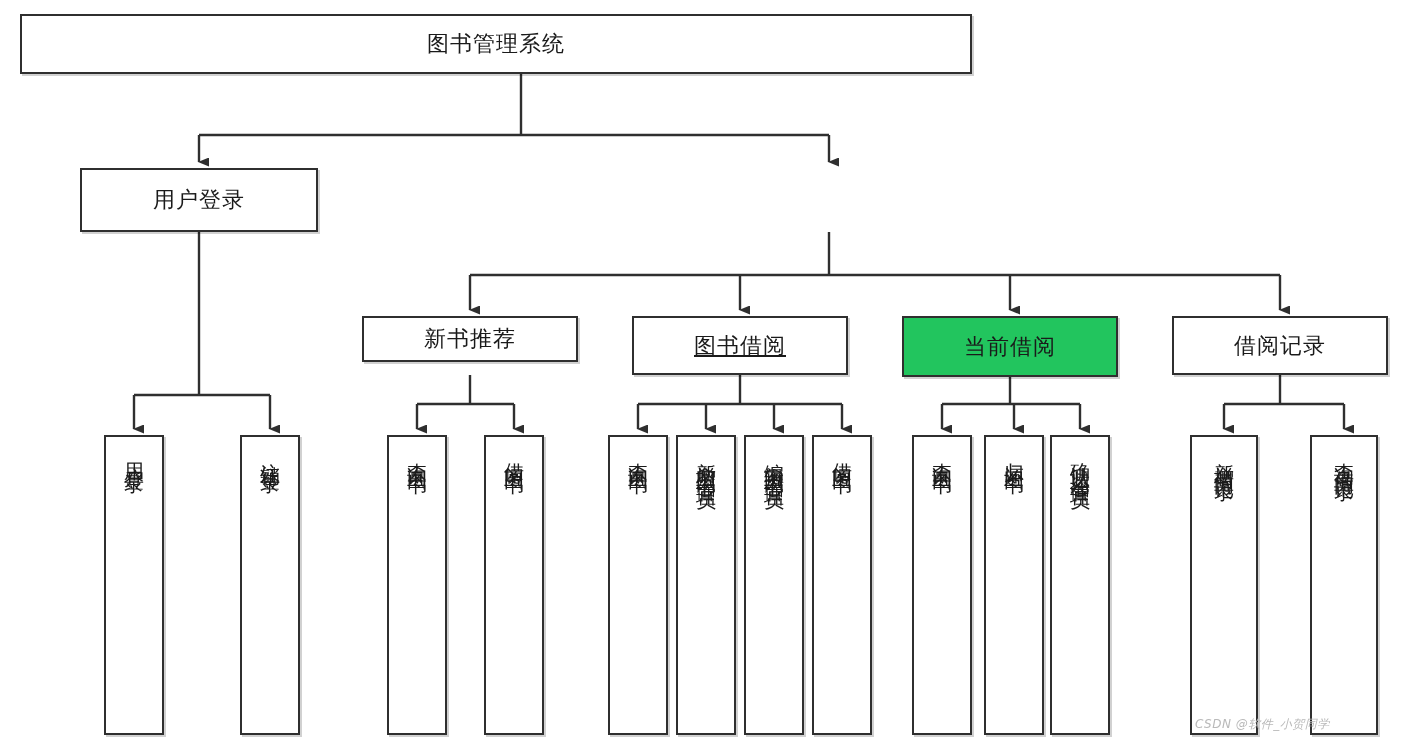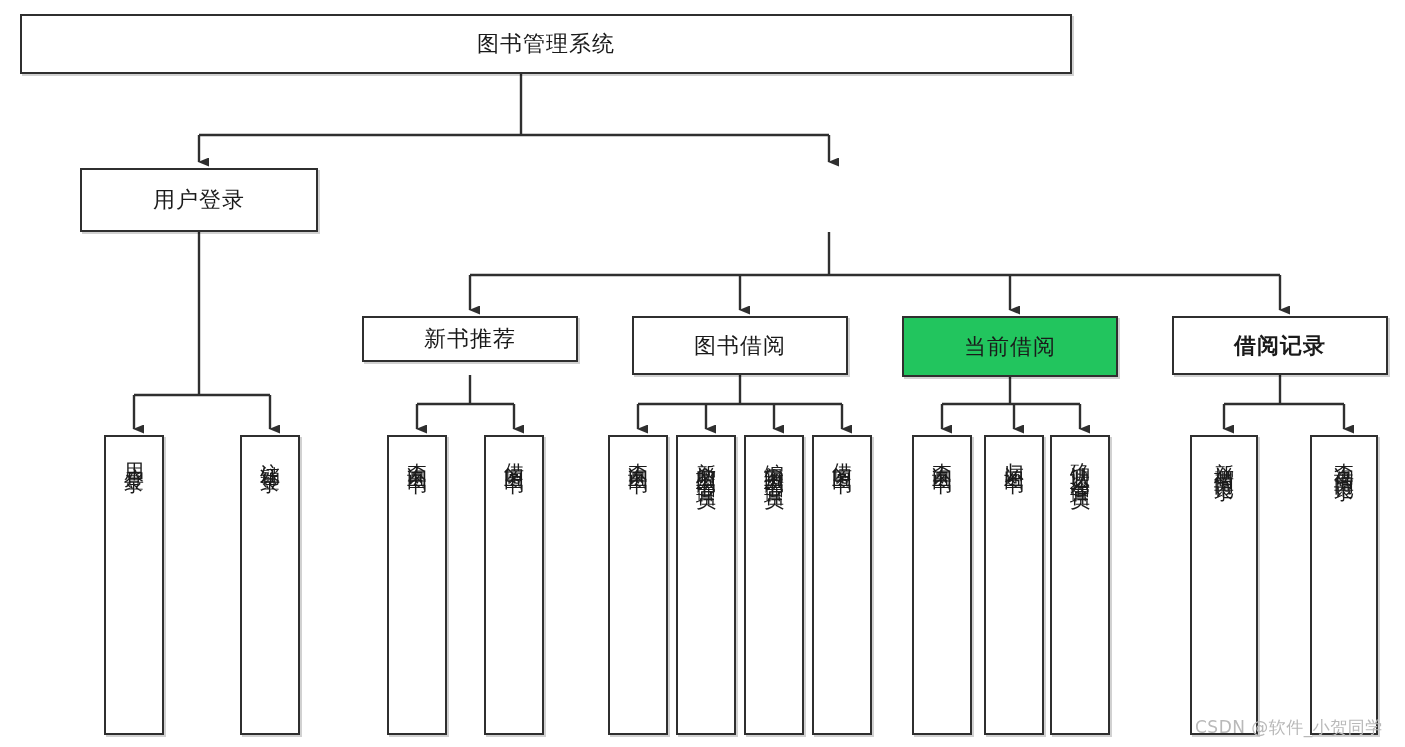--- a/index.html
+++ b/index.html
@@ -59,24 +59,25 @@
     border-width: 2.5px;
   }
   .node.root .node-label,
   .node.lvl2 .node-label,
   .node.lvl3 .node-label {
     font-size: 22px;
   }
   .watermark {
     position: absolute;
     color: #b9b9b9;
-    font-size: 17px;
+    font-size: 12px;
     letter-spacing: 0.5px;
     white-space: nowrap;
     user-select: none;
+    font-style: italic;
   }
 </style>
 </head>
 <body>
 
 <div id="diagram-root" style="background: rgb(255, 255, 255);">
 
   <svg class="wires" viewBox="0 0 1405 747" xmlns="http://www.w3.org/2000/svg">
     <defs>
       <marker id="arrow" markerWidth="10" markerHeight="11" refX="4.5" refY="10" orient="auto" markerUnits="userSpaceOnUse">
@@ -122,39 +123,39 @@
       <path d="M1014,404 L1014,429" marker-end="url(#arrow)"></path>
       <path d="M1080,404 L1080,429" marker-end="url(#arrow)"></path>
 
       <path d="M1280,375 L1280,404"></path>
       <path d="M1224,404 L1344,404"></path>
       <path d="M1224,404 L1224,429" marker-end="url(#arrow)"></path>
       <path d="M1344,404 L1344,429" marker-end="url(#arrow)"></path>
     </g>
   </svg>
 
-  <div class="node root" style="left: 20px; top: 14px; width: 1052px; height: 60px; border-color: rgb(47, 47, 47); background: rgb(255, 255, 255);">
+  <div class="node root" style="left: 20px; top: 14px; width: 952px; height: 60px; border-color: rgb(47, 47, 47); background: rgb(255, 255, 255);">
     <span class="node-label" style="color: rgb(26, 26, 26);">图书管理系统</span>
   </div>
 
   <div class="node lvl2" style="left: 80px; top: 168px; width: 238px; height: 64px; border-color: rgb(47, 47, 47); background: rgb(255, 255, 255);">
     <span class="node-label" style="color: rgb(26, 26, 26);">用户登录</span>
   </div>
 
   <div class="node lvl3" style="left: 362px; top: 316px; width: 216px; height: 46px; border-color: rgb(47, 47, 47); background: rgb(255, 255, 255);">
     <span class="node-label" style="color: rgb(26, 26, 26);">新书推荐</span>
   </div>
   <div class="node lvl3" style="left: 632px; top: 316px; width: 216px; height: 59px; border-color: rgb(47, 47, 47); background: rgb(255, 255, 255);">
-    <span class="node-label" style="color: rgb(26, 26, 26);">图书借阅</span>
+    <span class="node-label" style="color: rgb(26, 26, 26); text-decoration: underline;">图书借阅</span>
   </div>
   <div class="node lvl3" style="left: 902px; top: 316px; width: 216px; height: 61px; border-color: rgb(47, 47, 47); background: #22c55e;">
     <span class="node-label" style="color: rgb(26, 26, 26);">当前借阅</span>
   </div>
   <div class="node lvl3" style="left: 1172px; top: 316px; width: 216px; height: 59px; border-color: rgb(47, 47, 47); background: rgb(255, 255, 255);">
-    <span class="node-label" style="color: rgb(26, 26, 26); font-weight: bold;">借阅记录</span>
+    <span class="node-label" style="color: rgb(26, 26, 26);">借阅记录</span>
   </div>
 
   <div class="node leaf" style="left: 104px; top: 435px; width: 60px; height: 300px; border-color: rgb(47, 47, 47); background: rgb(255, 255, 255);">
     <span class="node-label" style="color: rgb(26, 26, 26);">用户登录</span>
   </div>
   <div class="node leaf" style="left: 240px; top: 435px; width: 60px; height: 300px; border-color: rgb(47, 47, 47); background: rgb(255, 255, 255);">
     <span class="node-label" style="color: rgb(26, 26, 26);">注销登录</span>
   </div>
   <div class="node leaf" style="left: 387px; top: 435px; width: 60px; height: 300px; border-color: rgb(47, 47, 47); background: rgb(255, 255, 255);">
     <span class="node-label" style="color: rgb(26, 26, 26);">查询图书</span>

